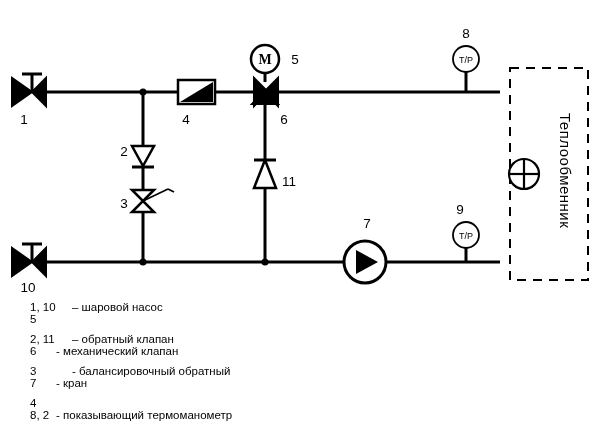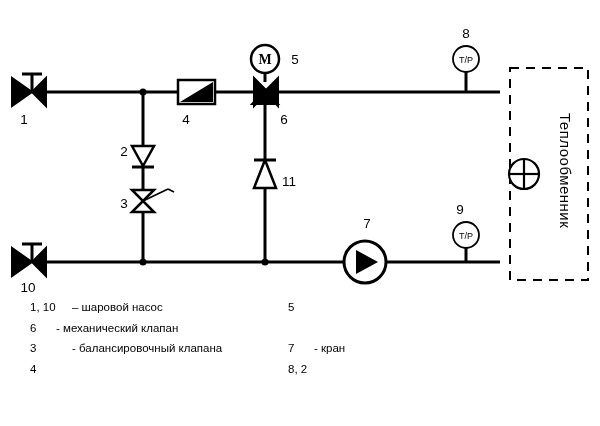--- a/index.html
+++ b/index.html
@@ -28,21 +28,21 @@
   .legend {
     position: absolute;
     left: 30px;
     top: 302px;
     width: 545px;
     font-size: 11.5px;
     line-height: 1.0;
   }
   .legend-row {
     display: flex;
-    flex-direction: row;
+    flex-direction: column;
     margin-bottom: 9px;
   }
   .legend-col {
     display: flex;
     flex-direction: row;
   }
   .legend-col.left { width: 258px; }
   .legend-col.right { width: 285px; }
   .legend-num {
     width: 42px;
@@ -191,38 +191,43 @@
     <div class="legend-row">
       <div class="legend-col left">
         <div class="legend-num">1, 10</div>
         <div class="legend-desc">– шаровой насос</div>
       </div>
       <div class="legend-col right">
         <div class="legend-num r">5</div>
       </div>
     </div>
     <div class="legend-row">
+      <div class="legend-col left">
+        <div class="legend-num">2, 11</div>
+        <div class="legend-desc">– обратный клапан</div>
+      </div>
       <div class="legend-col right">
         <div class="legend-num r">6</div>
         <div class="legend-desc">- механический клапан</div>
       </div>
     </div>
     <div class="legend-row">
       <div class="legend-col left">
         <div class="legend-num">3</div>
-        <div class="legend-desc">- балансировочный клапана</div>
+        <div class="legend-desc">- балансировочный обратный</div>
       </div>
       <div class="legend-col right">
         <div class="legend-num r">7</div>
         <div class="legend-desc">- кран</div>
       </div>
     </div>
     <div class="legend-row">
       <div class="legend-col left">
         <div class="legend-num">4</div>
       </div>
       <div class="legend-col right">
         <div class="legend-num r">8, 2</div>
+        <div class="legend-desc">- показывающий термоманометр</div>
       </div>
     </div>
   </div>
 
 </div>
 
 </body></html>

